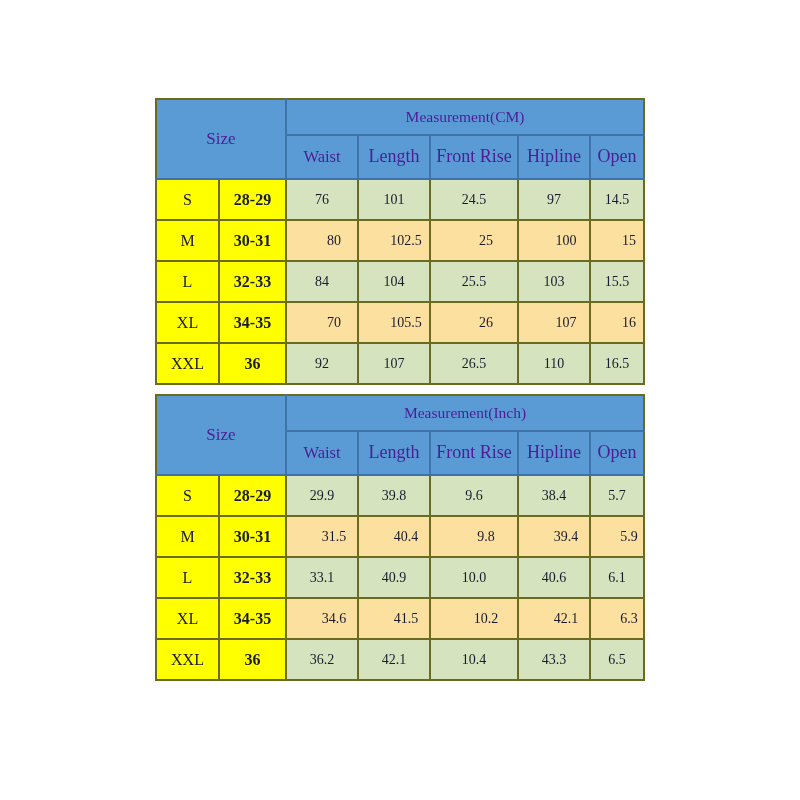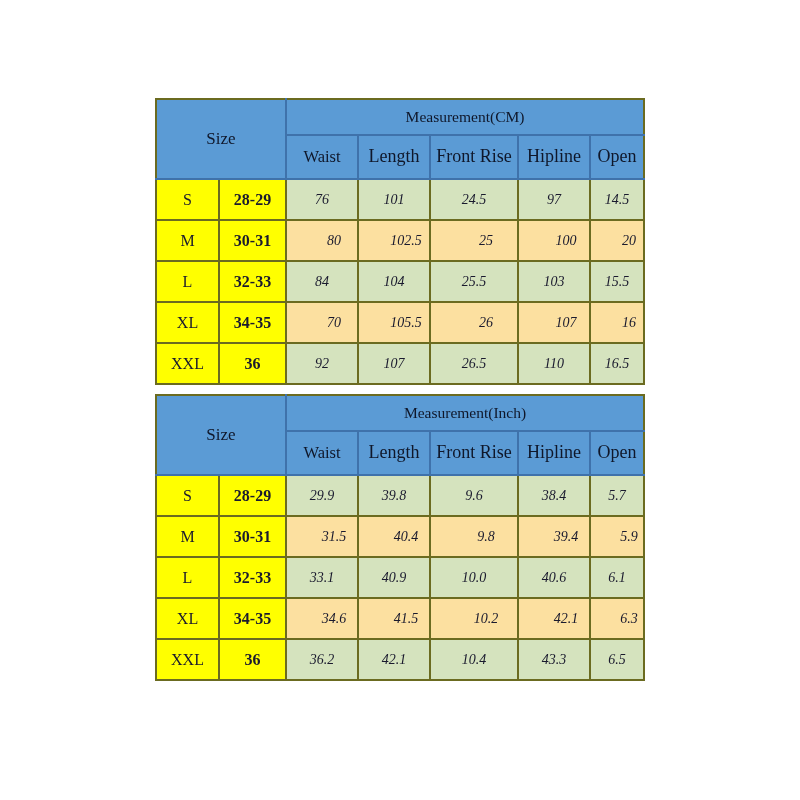--- a/index.html
+++ b/index.html
@@ -46,21 +46,21 @@
     vertical-align: middle;
     padding: 0;
     font-weight: normal;
     line-height: 1.1;
   }
 
   
   .hdr {
     background: #5b9bd5;
     border-color: #3f72ab !important;
-    color: #0f172a;
+    color: #4c1d95;
     font-size: 15px;
   }
   .hdr-size {
     font-size: 17px;
     height: 76px;
   }
   .hdr-measure {
     height: 34px;
     font-size: 15.5px;
   }
@@ -78,21 +78,21 @@
   
   tbody tr { height: 41px; }
 
   .cell-size {
     background: #ffff00;
     font-size: 16px;
   }
   .cell-size.size-label { font-size: 16px; }
   .cell-size.size-num   { font-size: 16px; font-weight: bold; }
 
-  .cell-val { font-size: 14px; font-style: italic; }
+  .cell-val { font-size: 14px; }
   .row-a .cell-val { background: #d5e3be; }
   .row-b .cell-val { background: #fce0a0; padding-left: 24px; }
 
   
   col.c-size-label { width: 63px; }
   col.c-size-num   { width: 67px; }
   col.c-waist      { width: 72px; }
   col.c-length     { width: 72px; }
   col.c-frontrise  { width: 88px; }
   col.c-hipline    { width: 72px; }
@@ -137,21 +137,21 @@
           <td class="cell-val">97</td>
           <td class="cell-val">14.5</td>
         </tr>
         <tr class="row-b">
           <td class="cell-size size-label">M</td>
           <td class="cell-size size-num">30-31</td>
           <td class="cell-val">80</td>
           <td class="cell-val">102.5</td>
           <td class="cell-val">25</td>
           <td class="cell-val">100</td>
-          <td class="cell-val">20</td>
+          <td class="cell-val">15</td>
         </tr>
         <tr class="row-a">
           <td class="cell-size size-label">L</td>
           <td class="cell-size size-num">32-33</td>
           <td class="cell-val">84</td>
           <td class="cell-val">104</td>
           <td class="cell-val">25.5</td>
           <td class="cell-val">103</td>
           <td class="cell-val">15.5</td>
         </tr>

